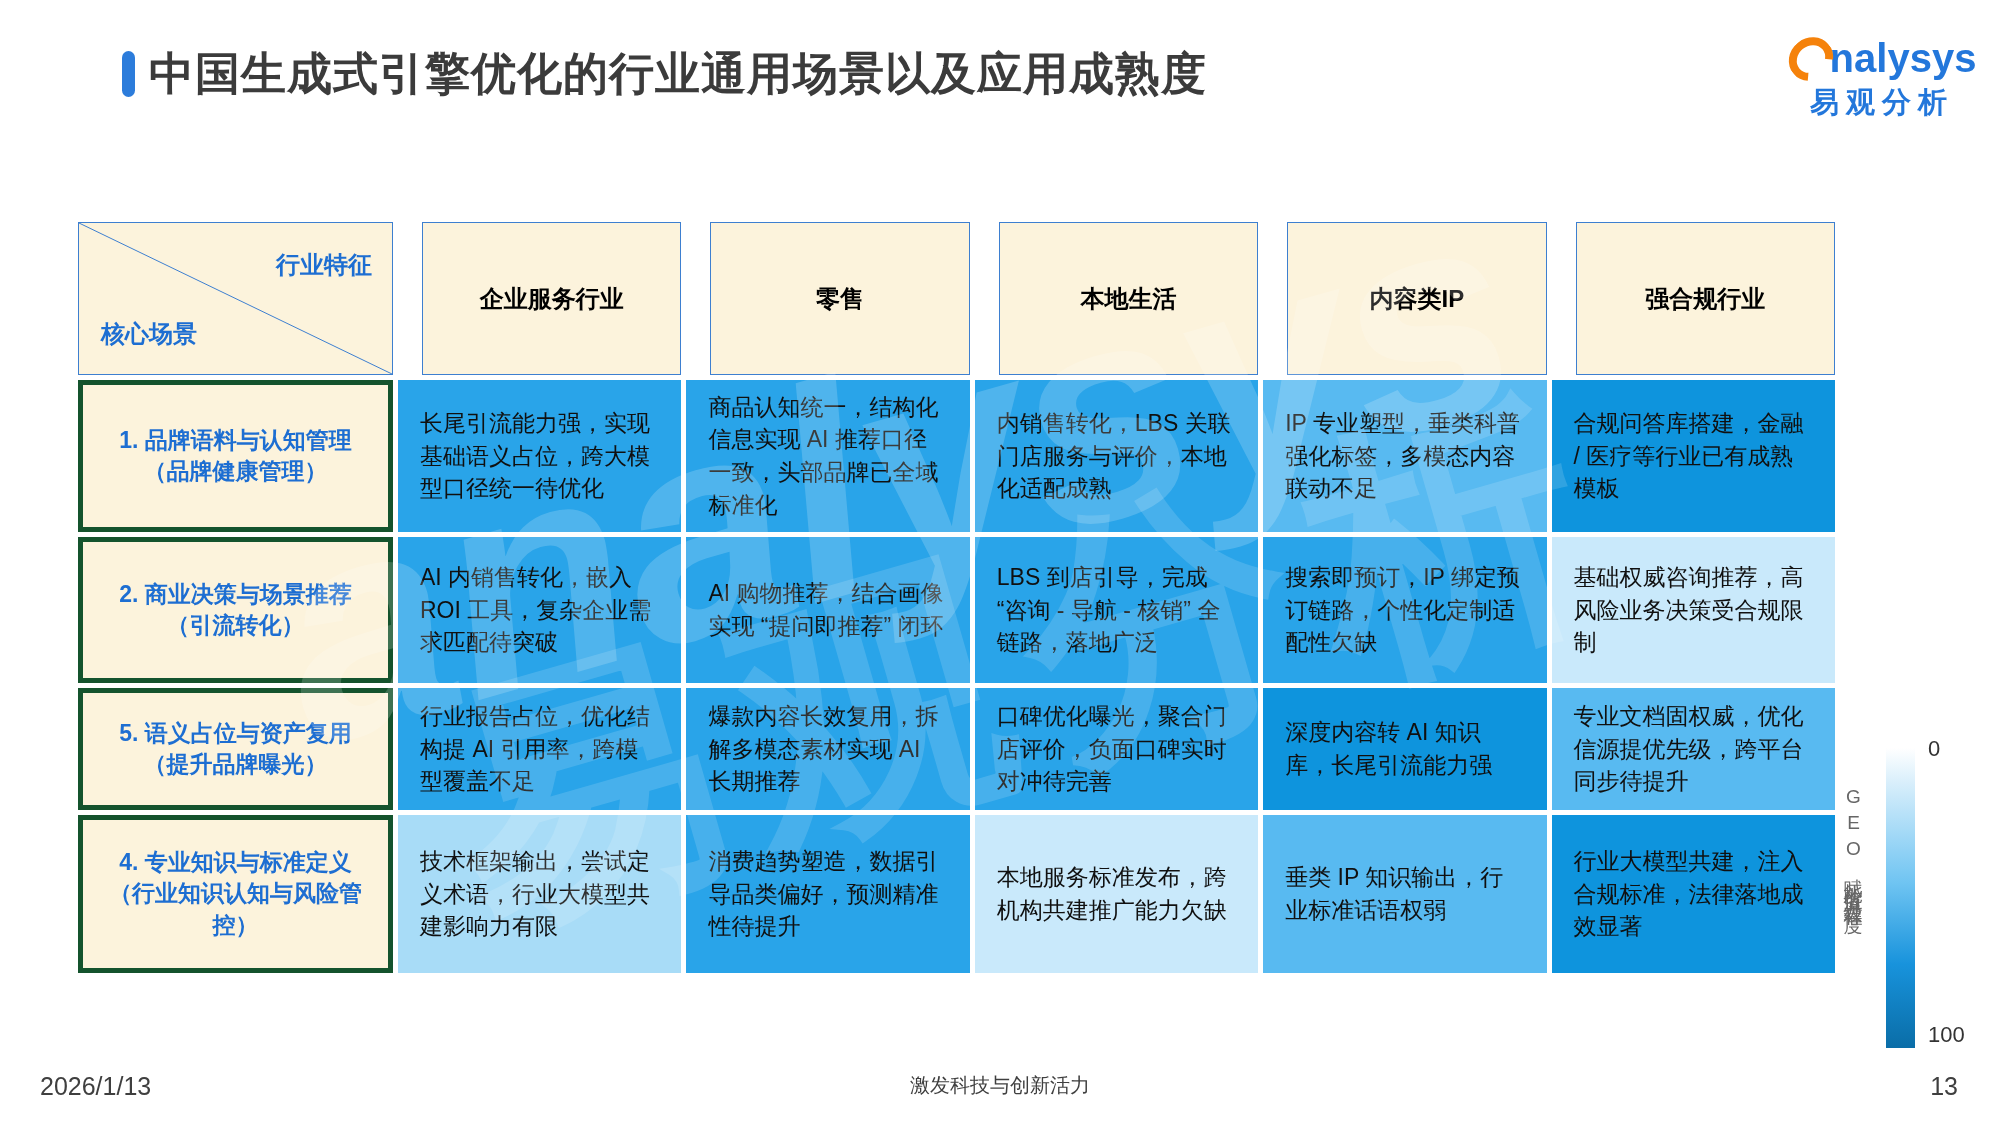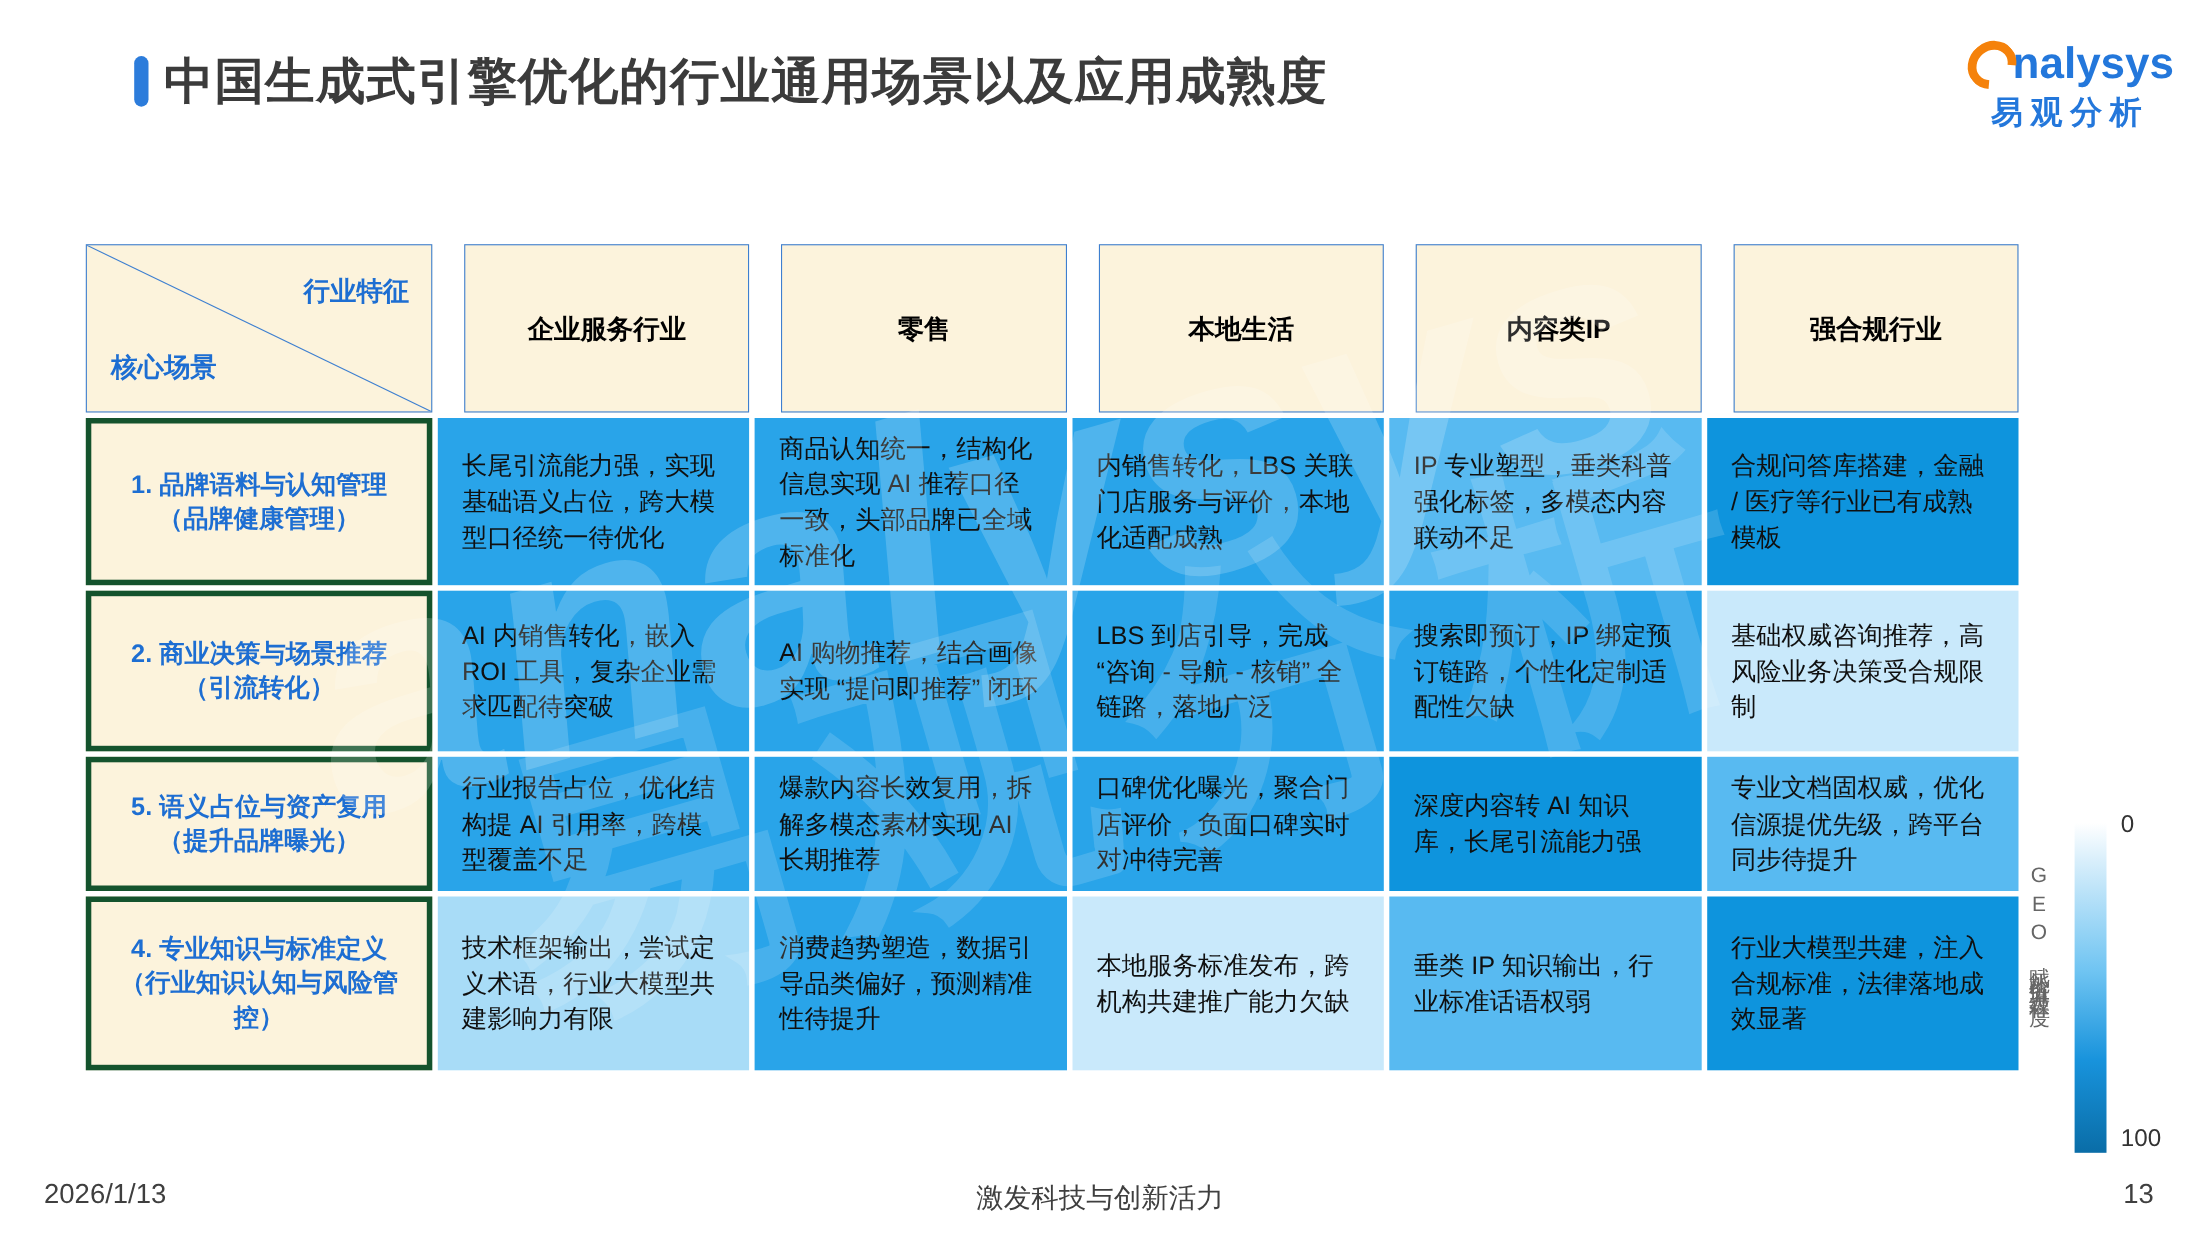--- a/index.html
+++ b/index.html
@@ -41,21 +41,21 @@
   .wm2{left:430px;top:480px;font-size:270px;color:rgba(255,255,255,0.14);transform:rotate(-16deg);letter-spacing:30px;}
   
   .legend-label{position:absolute;left:1844px;top:786px;writing-mode:vertical-rl;text-orientation:upright;
     font-size:19px;color:#666;letter-spacing:5px;line-height:1;}
   .legend-bar{position:absolute;left:1886px;top:748px;width:29px;height:300px;
     background:linear-gradient(180deg,#ffffff 0%,#d7eefb 12%,#6fc4f2 45%,#1893dc 72%,#0a6da7 100%);}
   .legend-min{position:absolute;left:1928px;top:736px;font-size:22px;color:#333;}
   .legend-max{position:absolute;left:1928px;top:1022px;font-size:22px;color:#333;}
   
   .footer-date{position:absolute;left:40px;top:1072px;font-size:25px;color:#3f3f3f;}
-  .footer-slogan{position:absolute;left:0;right:0;top:1072px;text-align:center;font-size:25px;color:#3f3f3f;}
+  .footer-slogan{position:absolute;left:0;right:0;top:1072px;text-align:center;font-size:20px;color:#3f3f3f;}
   .footer-page{position:absolute;right:42px;top:1072px;font-size:25px;color:#3f3f3f;}
 </style>
 </head>
 <body>
 
 <div class="slide">
 
   <div class="title-wrap">
     <div class="title-accent"></div>
     <div class="page-title">中国生成式引擎优化的行业通用场景以及应用成熟度</div>

